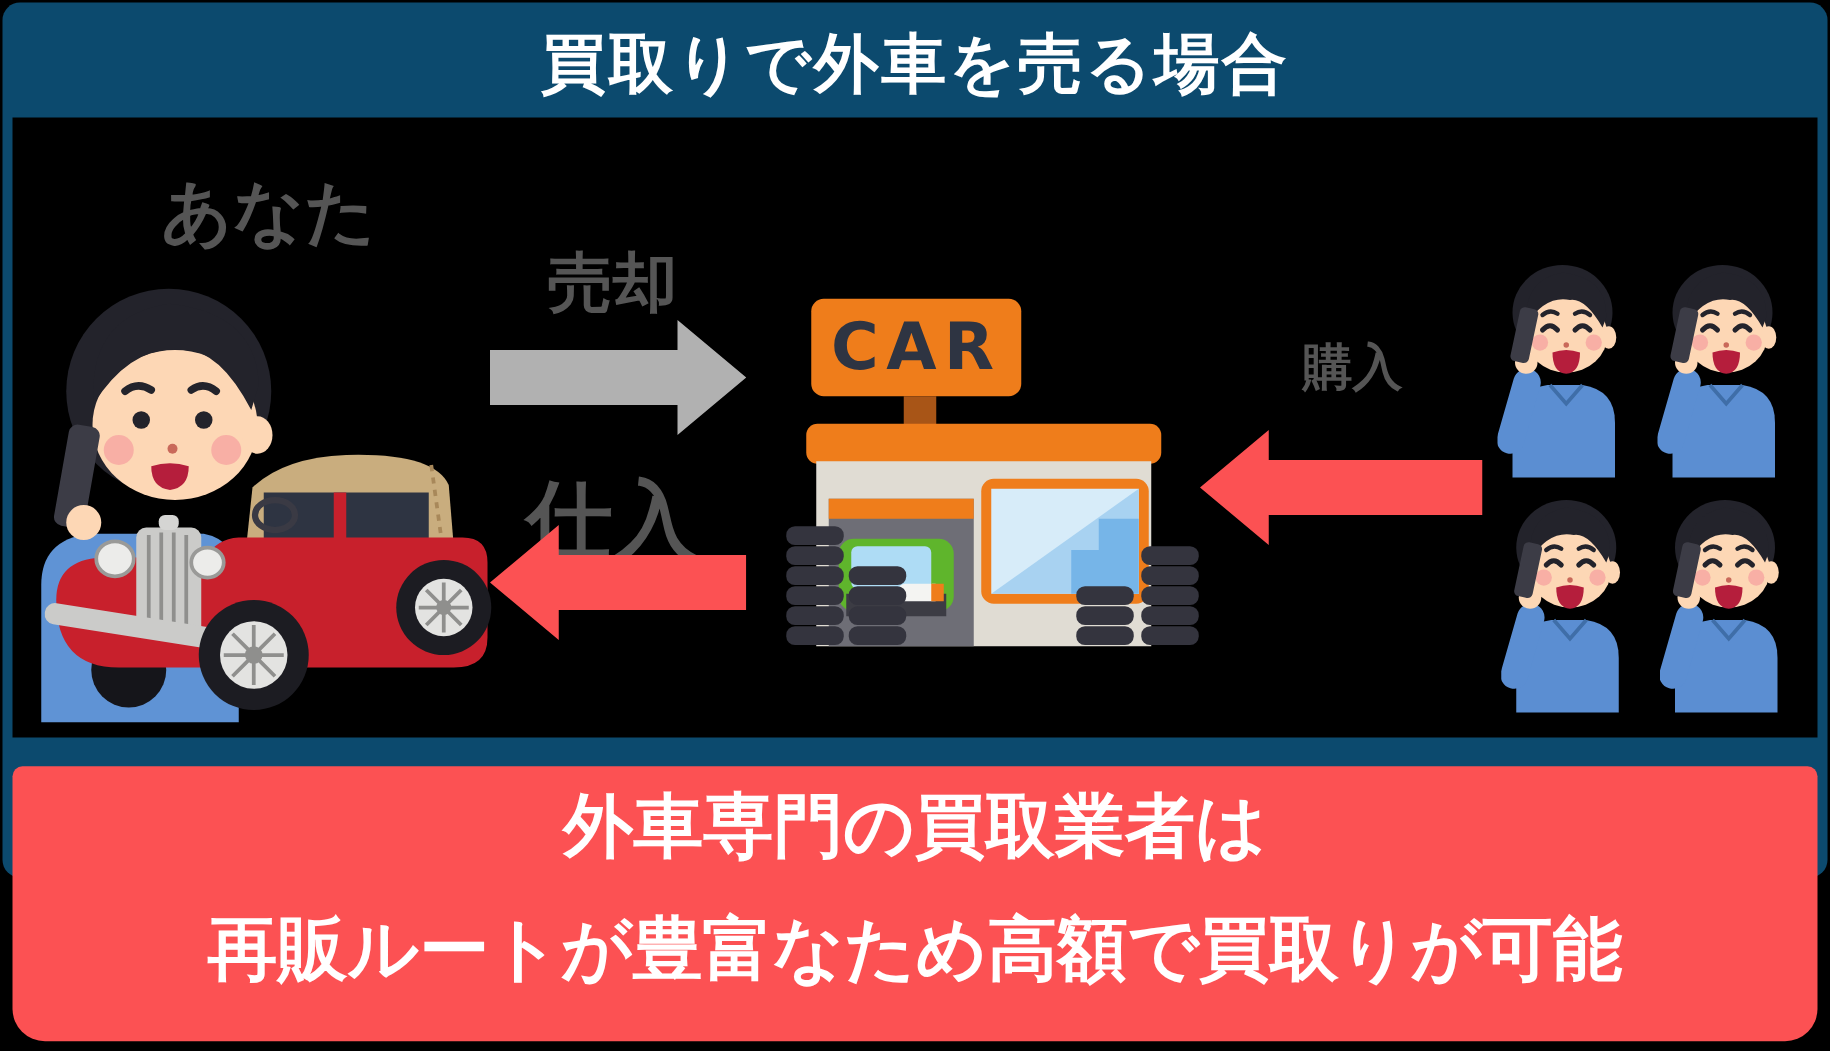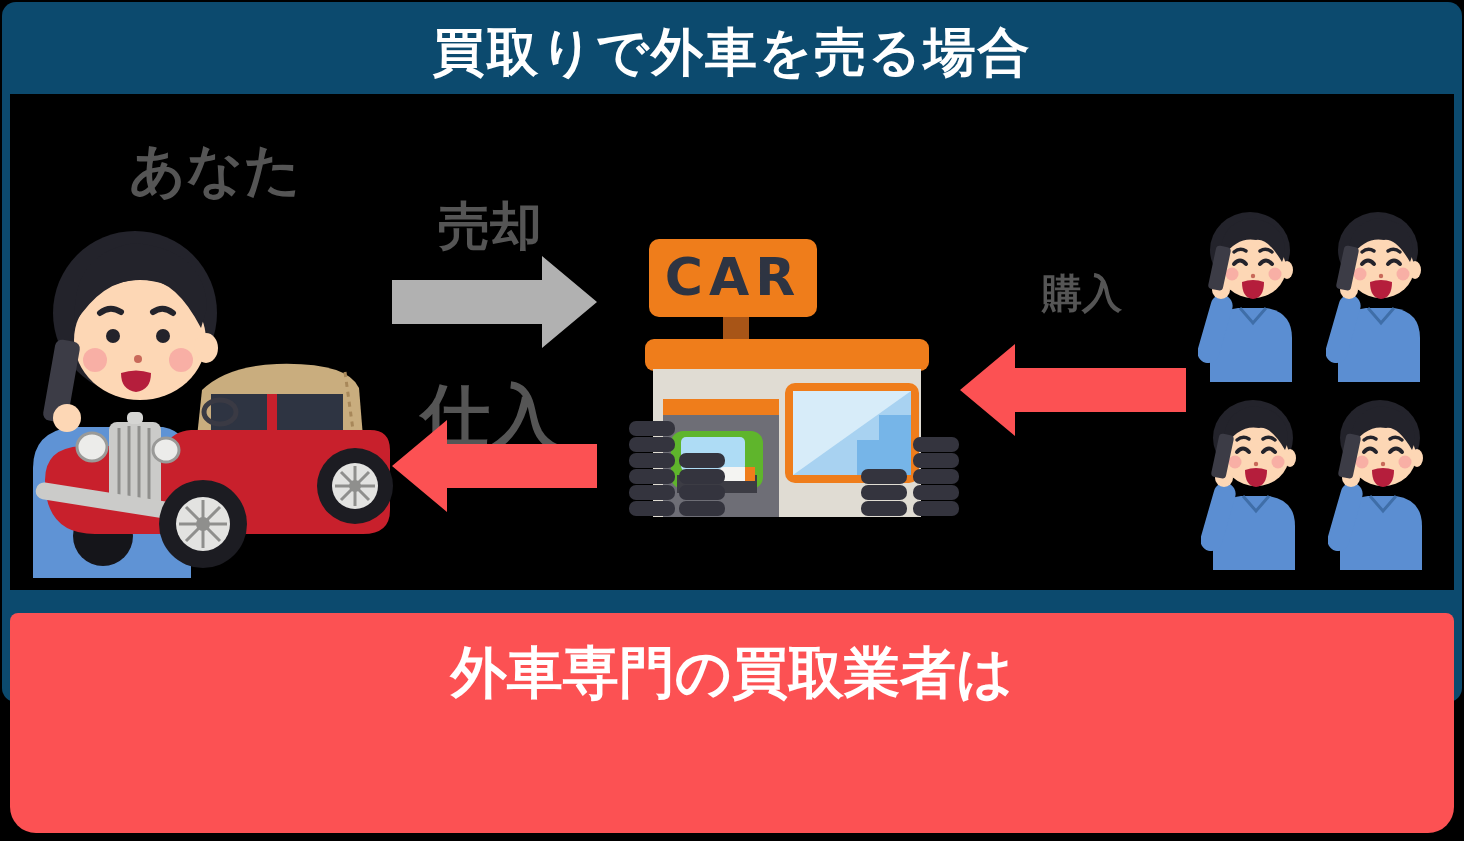--- a/index.html
+++ b/index.html
@@ -17,21 +17,21 @@
   .lbl-sell{left:400px;top:192px;width:180px;font-size:52px;text-align:center;}
   .lbl-supply{left:400px;top:352px;width:180px;font-size:69px;margin-top:19px;}
   .lbl-shop{left:681px;top:144px;width:200px;font-size:52px;}
   .lbl-purchase{left:992px;top:266px;width:180px;font-size:40px;}
   .lbl-buyers{left:1193px;top:148px;width:250px;font-size:45px;}
   .arrow{position:absolute;}
   
   .red-banner{position:absolute;left:10px;top:613px;width:1444px;height:220px;
               background:#fc5153;border-radius:8px 8px 26px 26px;text-align:center;color:#fff;}
   .banner-line{font-weight:900;font-size:56px;line-height:64px;white-space:nowrap;}
-  .banner-line.l1{margin-top:28px;}
+  .banner-line.l1{margin-top:16px;}
   .banner-line.l2{margin-top:34px;}
   .illus{position:absolute;}
 </style>
 </head>
 <body>
 
 <div class="canvas">
 
   <div class="teal-panel">
     <div class="panel-title">買取りで外車を売る場合</div>
@@ -179,15 +179,16 @@
     </svg>
   <svg class="illus" style="left:1201px;top:394px;" width="104" height="178" viewBox="0 0 104 178">
       <use href="#buyer"></use>
     </svg>
   <svg class="illus" style="left:1328px;top:394px;" width="104" height="178" viewBox="0 0 104 178">
       <use href="#buyer"></use>
     </svg>
 
   <div class="red-banner">
     <div class="banner-line l1">外車専門の買取業者は</div>
+    <div class="banner-line l2">再販ルートが豊富なため高額で買取りが可能</div>
   </div>
 
 </div>
 
 </body></html>

